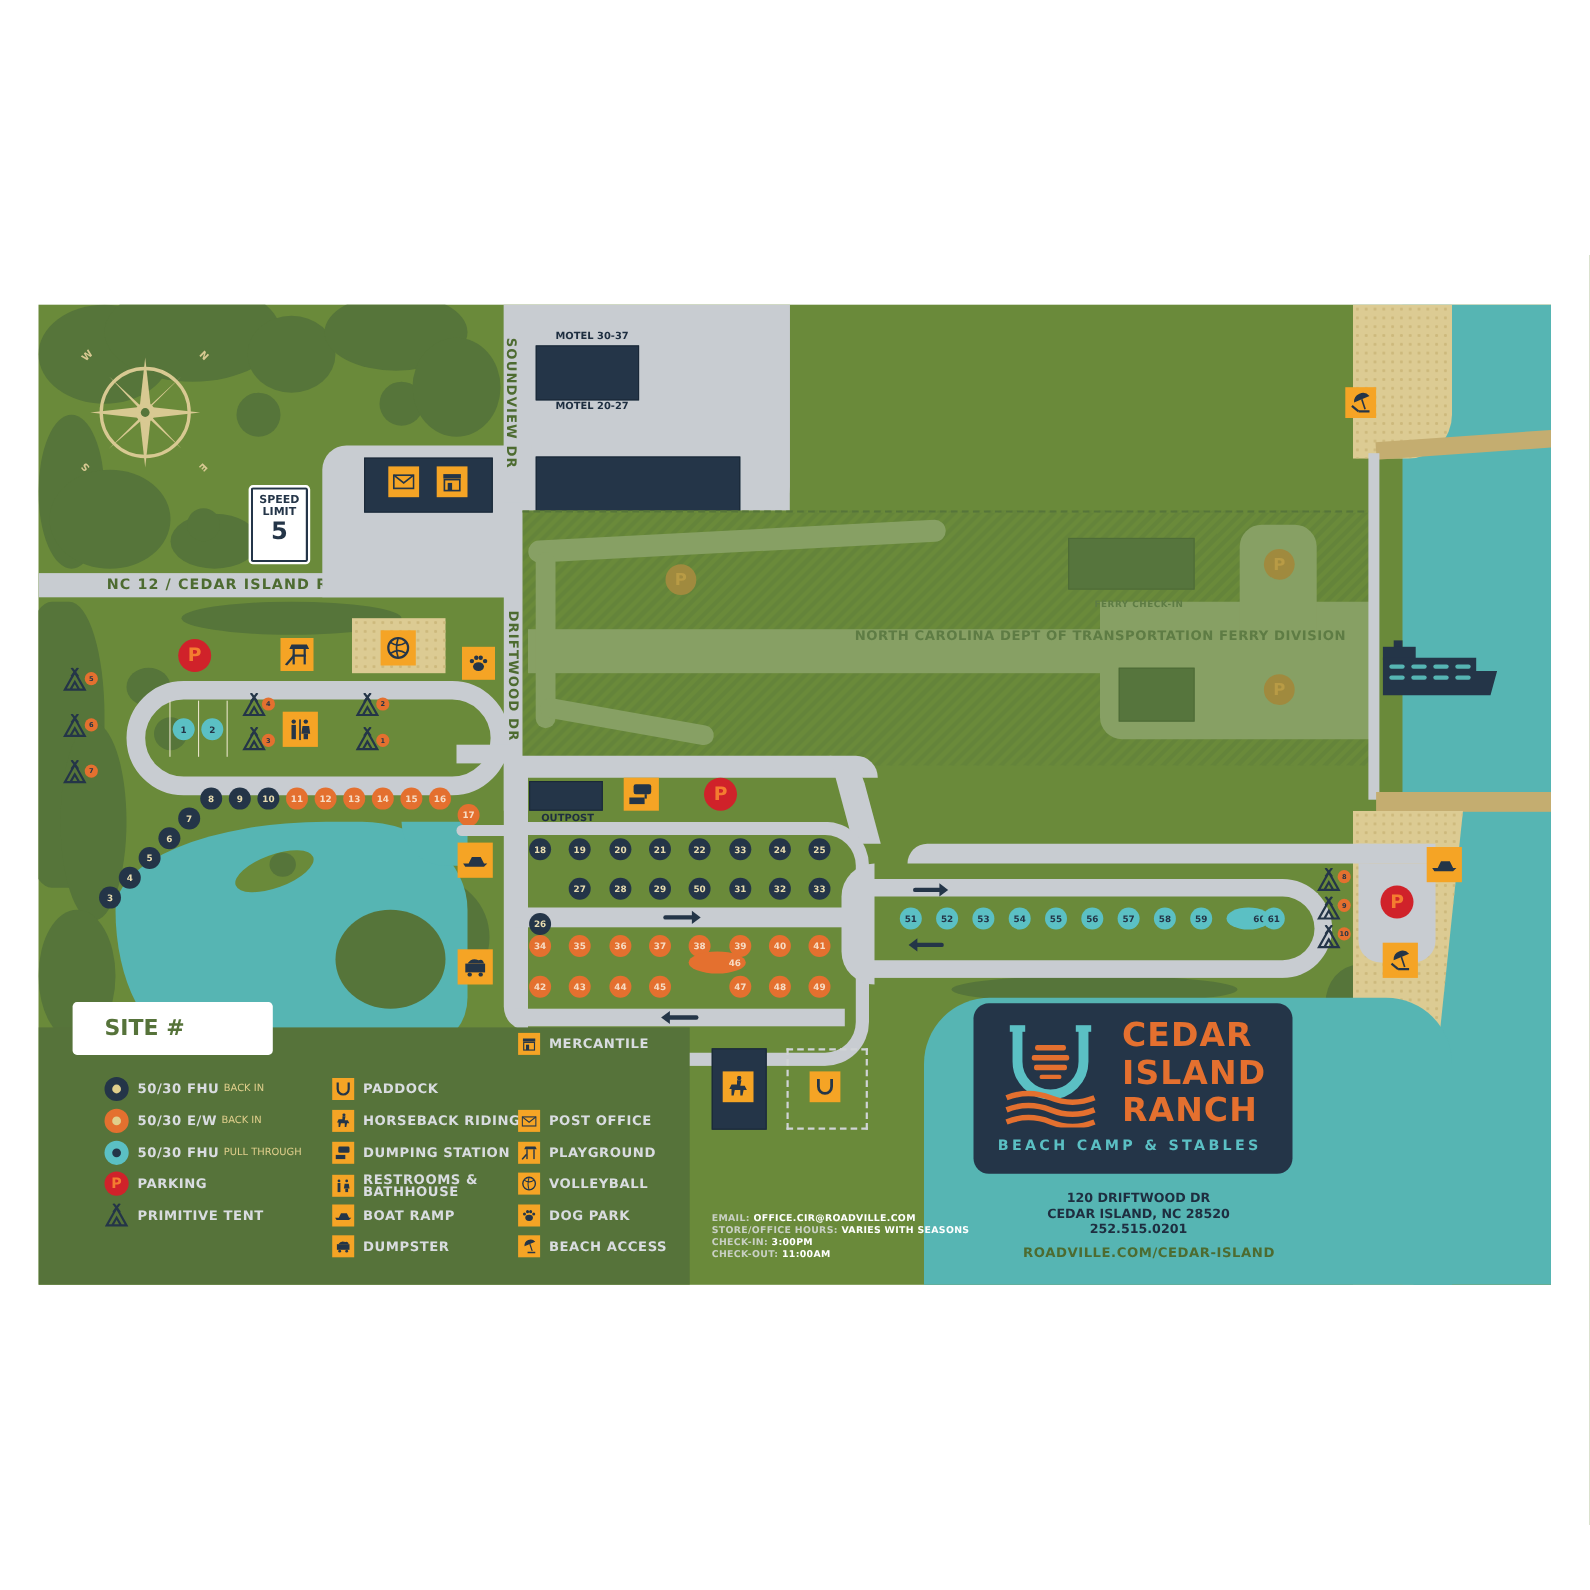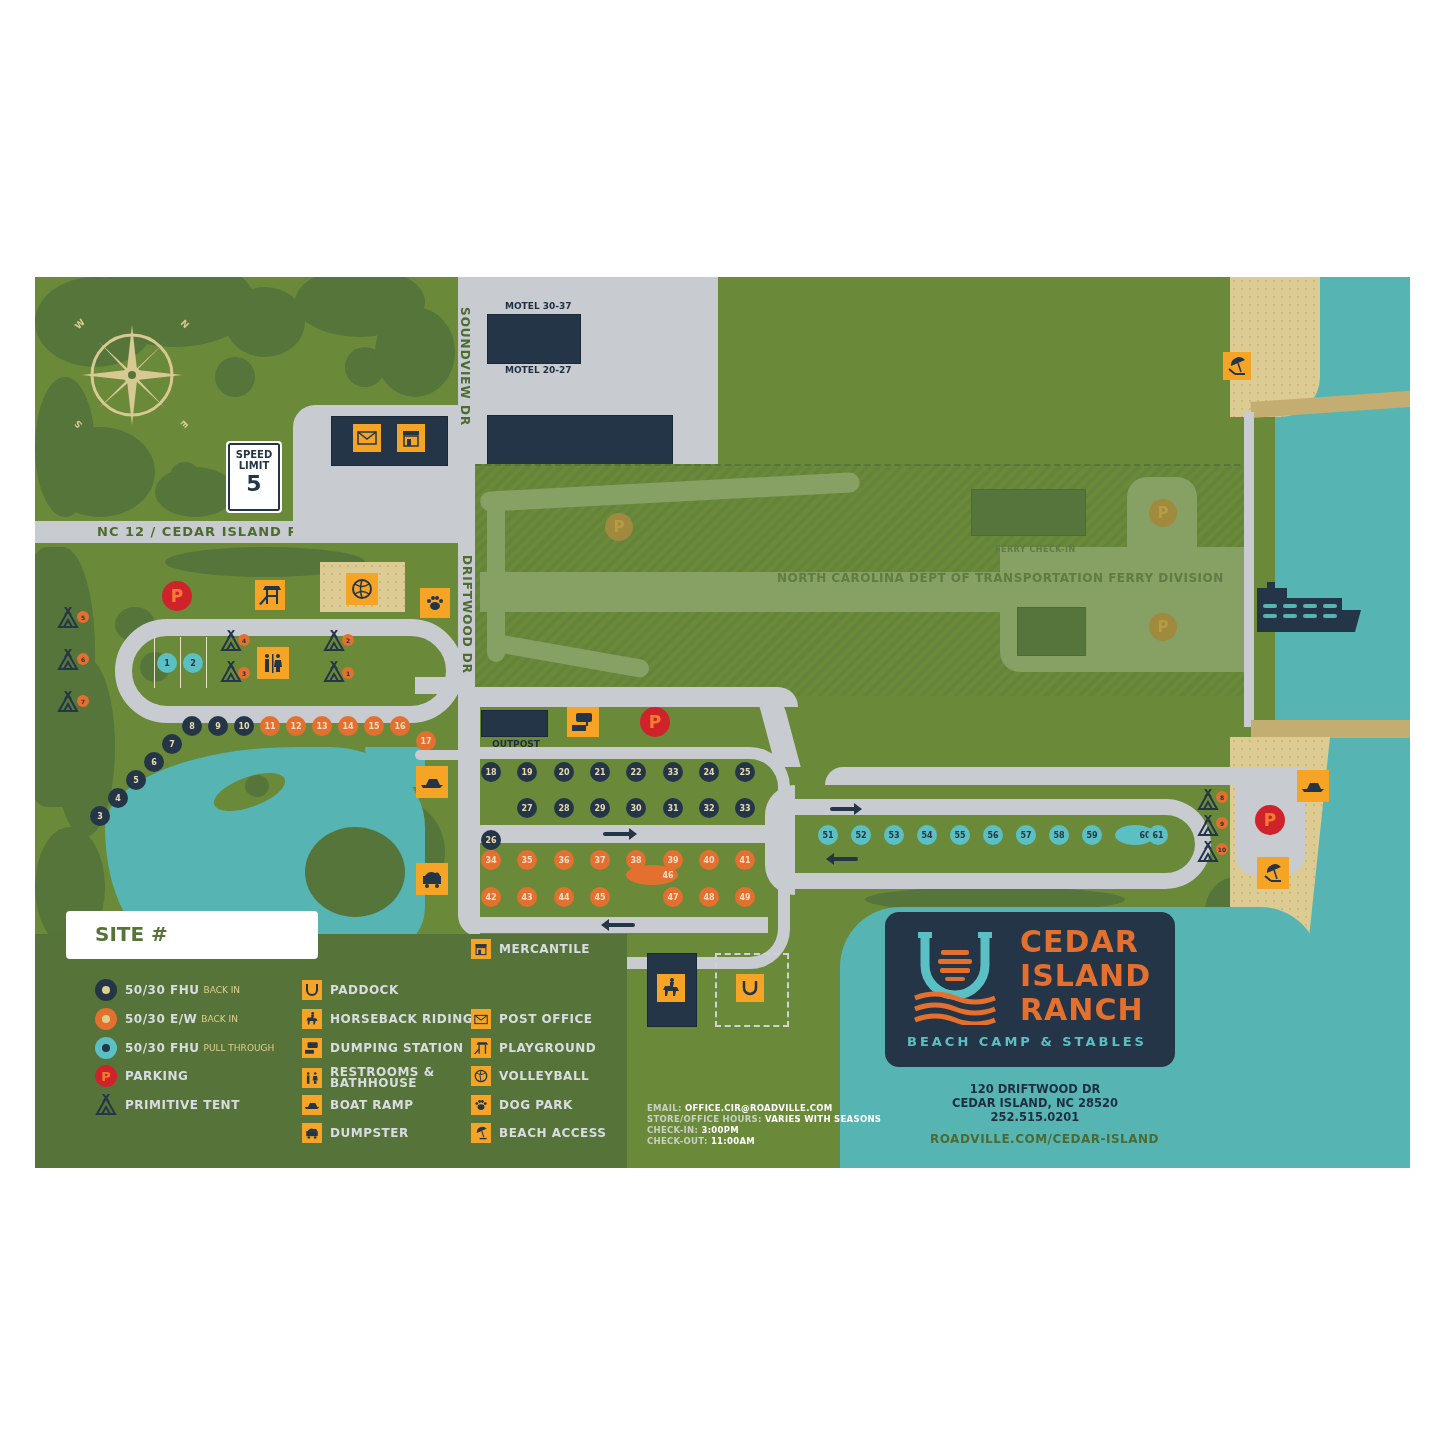--- a/index.html
+++ b/index.html
@@ -24,21 +24,21 @@
   .site.pt{background:#5bc0c4;color:#243548;}
   .tentnum{position:absolute;width:12px;height:12px;border-radius:50%;background:#e4702f;color:#243548;font-size:6px;font-weight:bold;display:flex;align-items:center;justify-content:center;}
   .poi{position:absolute;width:28px;height:28px;background:#f5a425;display:flex;align-items:center;justify-content:center;}
   .park{position:absolute;width:30px;height:30px;border-radius:50%;background:#d0222a;color:#f47c30;font-weight:bold;font-size:17px;display:flex;align-items:center;justify-content:center;}
   .park-ghost{position:absolute;width:28px;height:28px;border-radius:50%;background:#a08a3e;color:#b89b45;font-weight:bold;font-size:15px;display:flex;align-items:center;justify-content:center;}
   .arrow{position:absolute;height:4px;background:#243548;border-radius:2px;}
   .arrow.r:after{content:"";position:absolute;right:-6px;top:-4px;border-left:8px solid #243548;border-top:6px solid transparent;border-bottom:6px solid transparent;}
   .arrow.l:before{content:"";position:absolute;left:-6px;top:-4px;border-right:8px solid #243548;border-top:6px solid transparent;border-bottom:6px solid transparent;}
   .stall{position:absolute;width:1px;background:#e8e3c8;}
   .legend{position:absolute;left:0;top:657px;width:592px;height:234px;background:#56733a;}
-  .site-box{position:absolute;left:31px;top:634px;width:252px;height:48px;background:#ffffff;border-radius:4px;}
+  .site-box{position:absolute;left:31px;top:634px;width:182px;height:48px;background:#ffffff;border-radius:4px;}
   .site-box span{position:absolute;left:29px;top:11px;font-size:20px;font-weight:bold;color:#56733a;}
   .leg-row{position:absolute;display:flex;align-items:center;height:22px;}
   .leg-dot{width:22px;height:22px;border-radius:50%;display:flex;align-items:center;justify-content:center;margin-right:8px;}
   .leg-dot i{width:8px;height:8px;border-radius:50%;display:block;}
   .leg-text{font-size:12px;font-weight:bold;color:#d9dce0;letter-spacing:0.5px;}
   .leg-sub{font-size:9px;color:#e0cf8c;margin-left:4px;}
   .leg-ico{width:20px;height:20px;background:#f5a425;margin-right:8px;display:flex;align-items:center;justify-content:center;}
   .info{position:absolute;left:612px;top:826px;font-size:8.5px;font-weight:bold;color:#c9d0c4;line-height:11px;letter-spacing:0.3px;}
   .info b{color:#ffffff;}
   .logo-bg{position:absolute;left:805px;top:630px;width:480px;height:270px;background:#56b5b3;border-radius:60px 60px 0 0;}
@@ -324,21 +324,21 @@
   <div class="site fhu" style="left:519px;top:485px;">20</div>
   <div class="site fhu" style="left:555px;top:485px;">21</div>
   <div class="site fhu" style="left:591px;top:485px;">22</div>
   <div class="site fhu" style="left:628px;top:485px;">33</div>
   <div class="site fhu" style="left:664px;top:485px;">24</div>
   <div class="site fhu" style="left:700px;top:485px;">25</div>
   <div class="site fhu" style="left:446px;top:521px;margin-top:32px;">26</div>
   <div class="site fhu" style="left:482px;top:521px;">27</div>
   <div class="site fhu" style="left:519px;top:521px;">28</div>
   <div class="site fhu" style="left:555px;top:521px;">29</div>
-  <div class="site fhu" style="left:591px;top:521px;">30</div>
+  <div class="site fhu" style="left:591px;top:521px;">50</div>
   <div class="site fhu" style="left:628px;top:521px;text-align:center;">31</div>
   <div class="site fhu" style="left:664px;top:521px;">32</div>
   <div class="site fhu" style="left:700px;top:521px;">33</div>
   <div class="arrow r" style="left:568px;top:555px;width:28px;"></div>
 
   <div class="site ew" style="left:446px;top:573px;">34</div>
   <div class="site ew" style="left:482px;top:573px;">35</div>
   <div class="site ew" style="left:519px;top:573px;">36</div>
   <div class="site ew" style="left:555px;top:573px;">37</div>
   <div class="site ew" style="left:591px;top:573px;">38</div>

